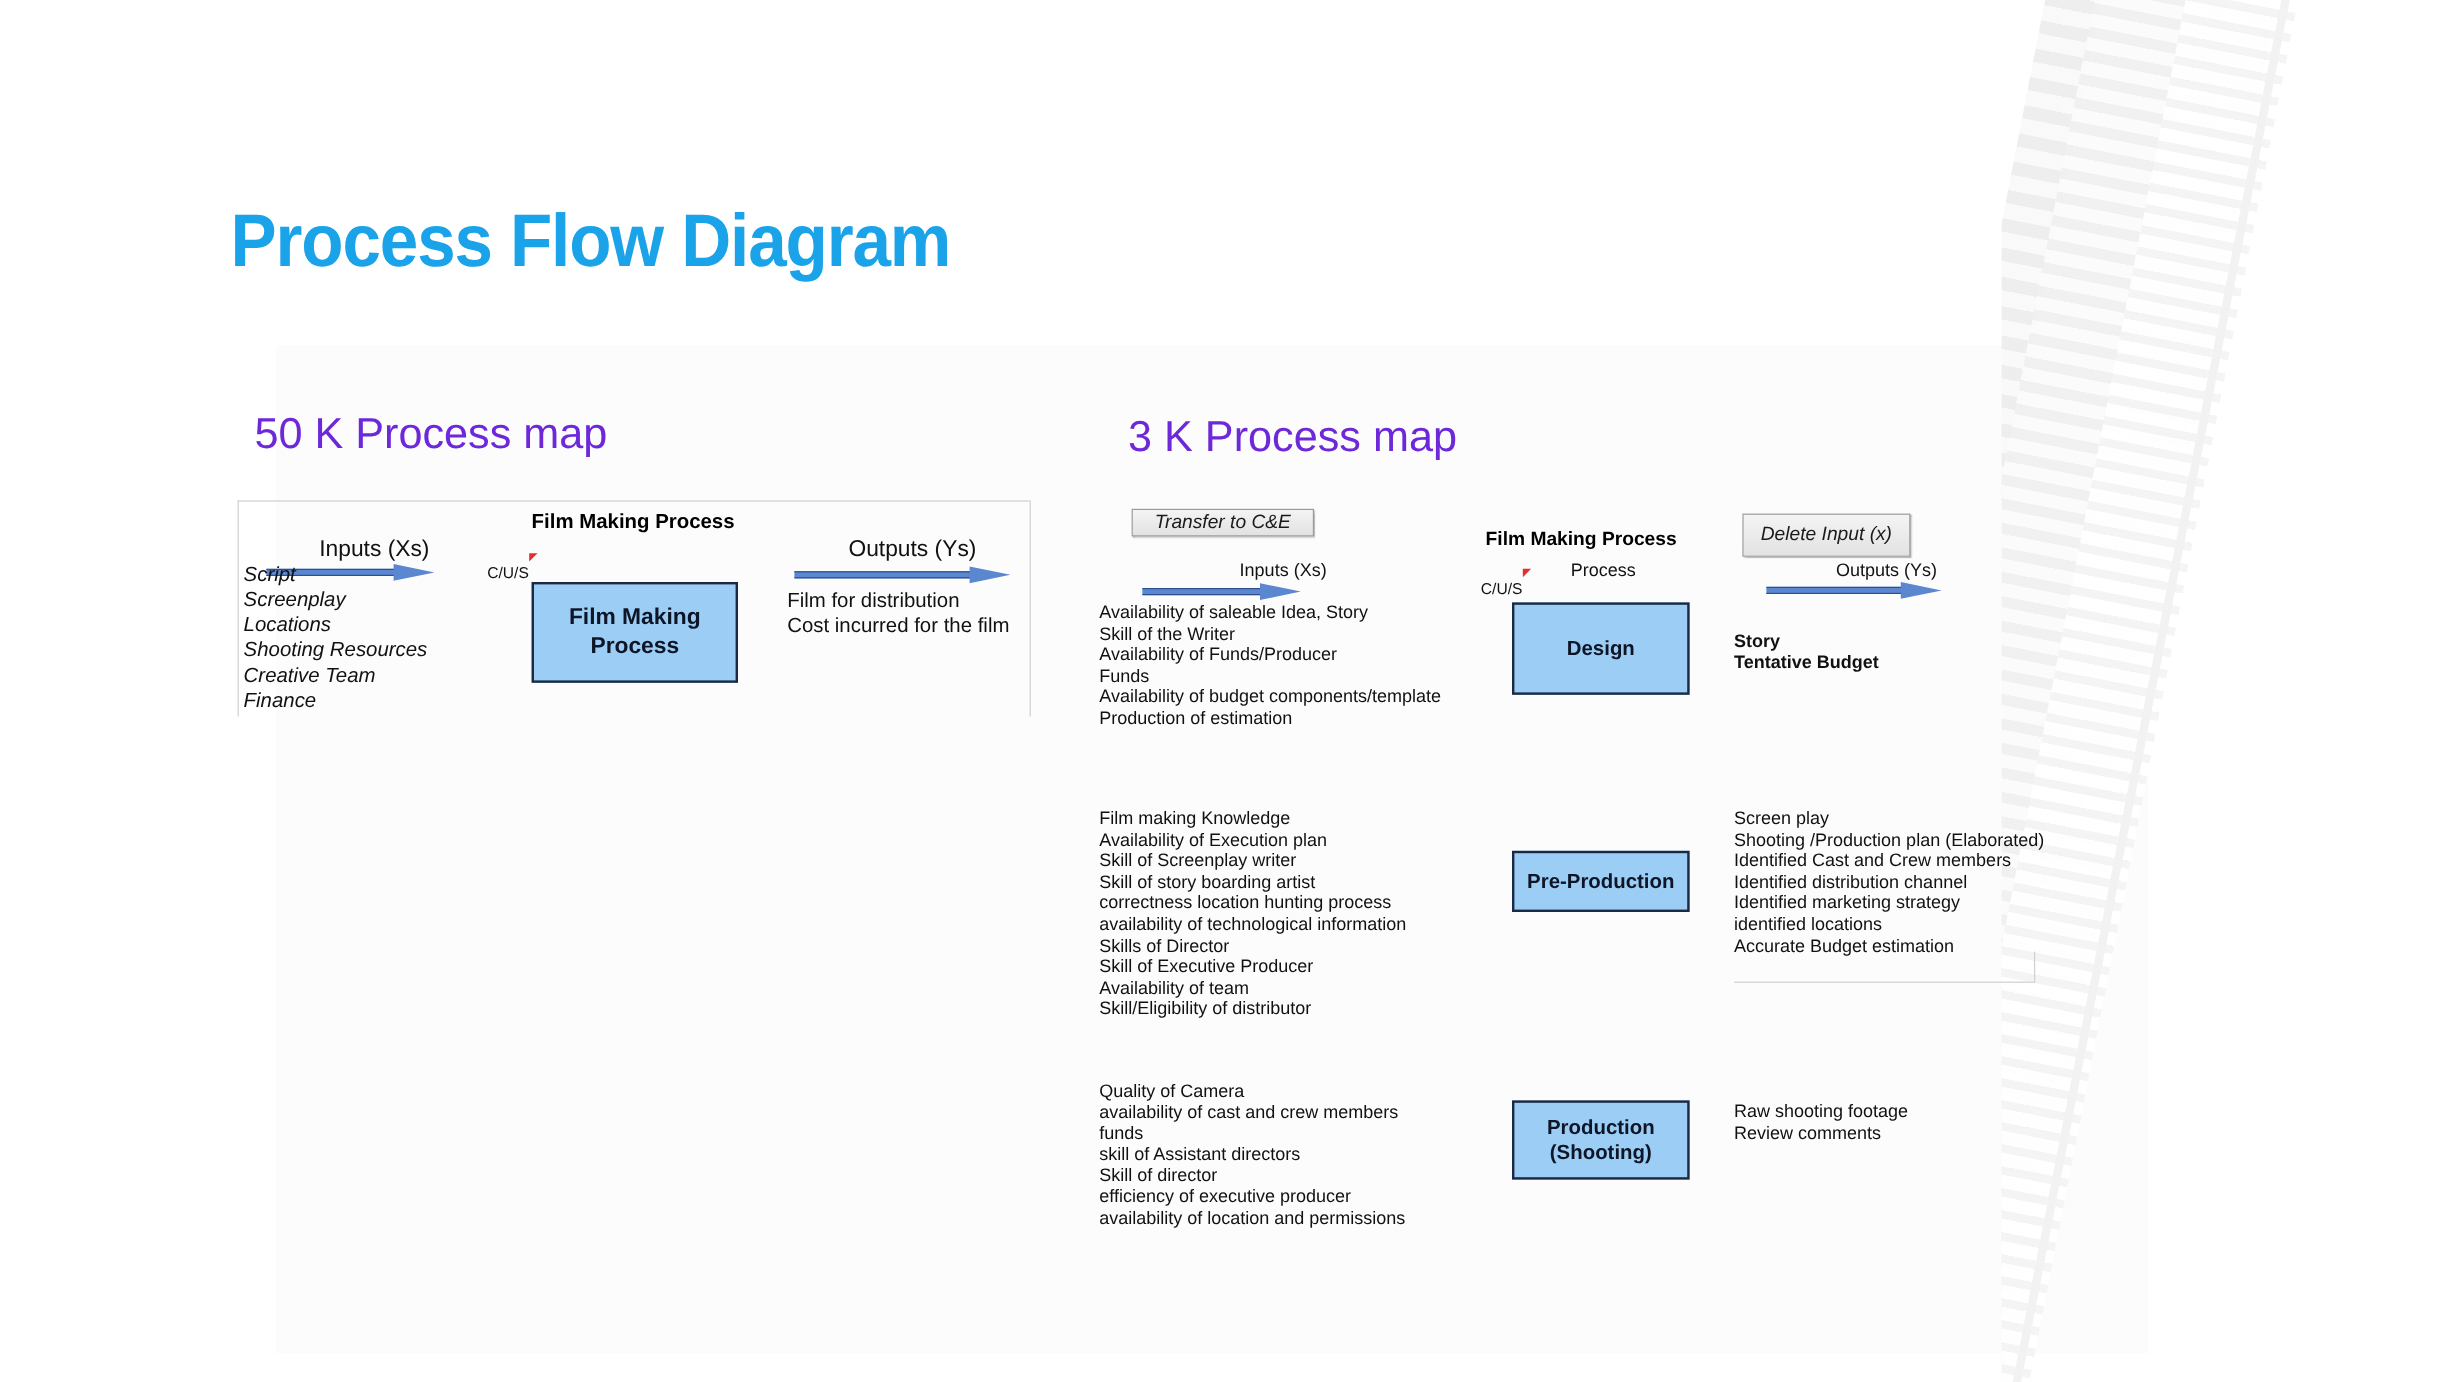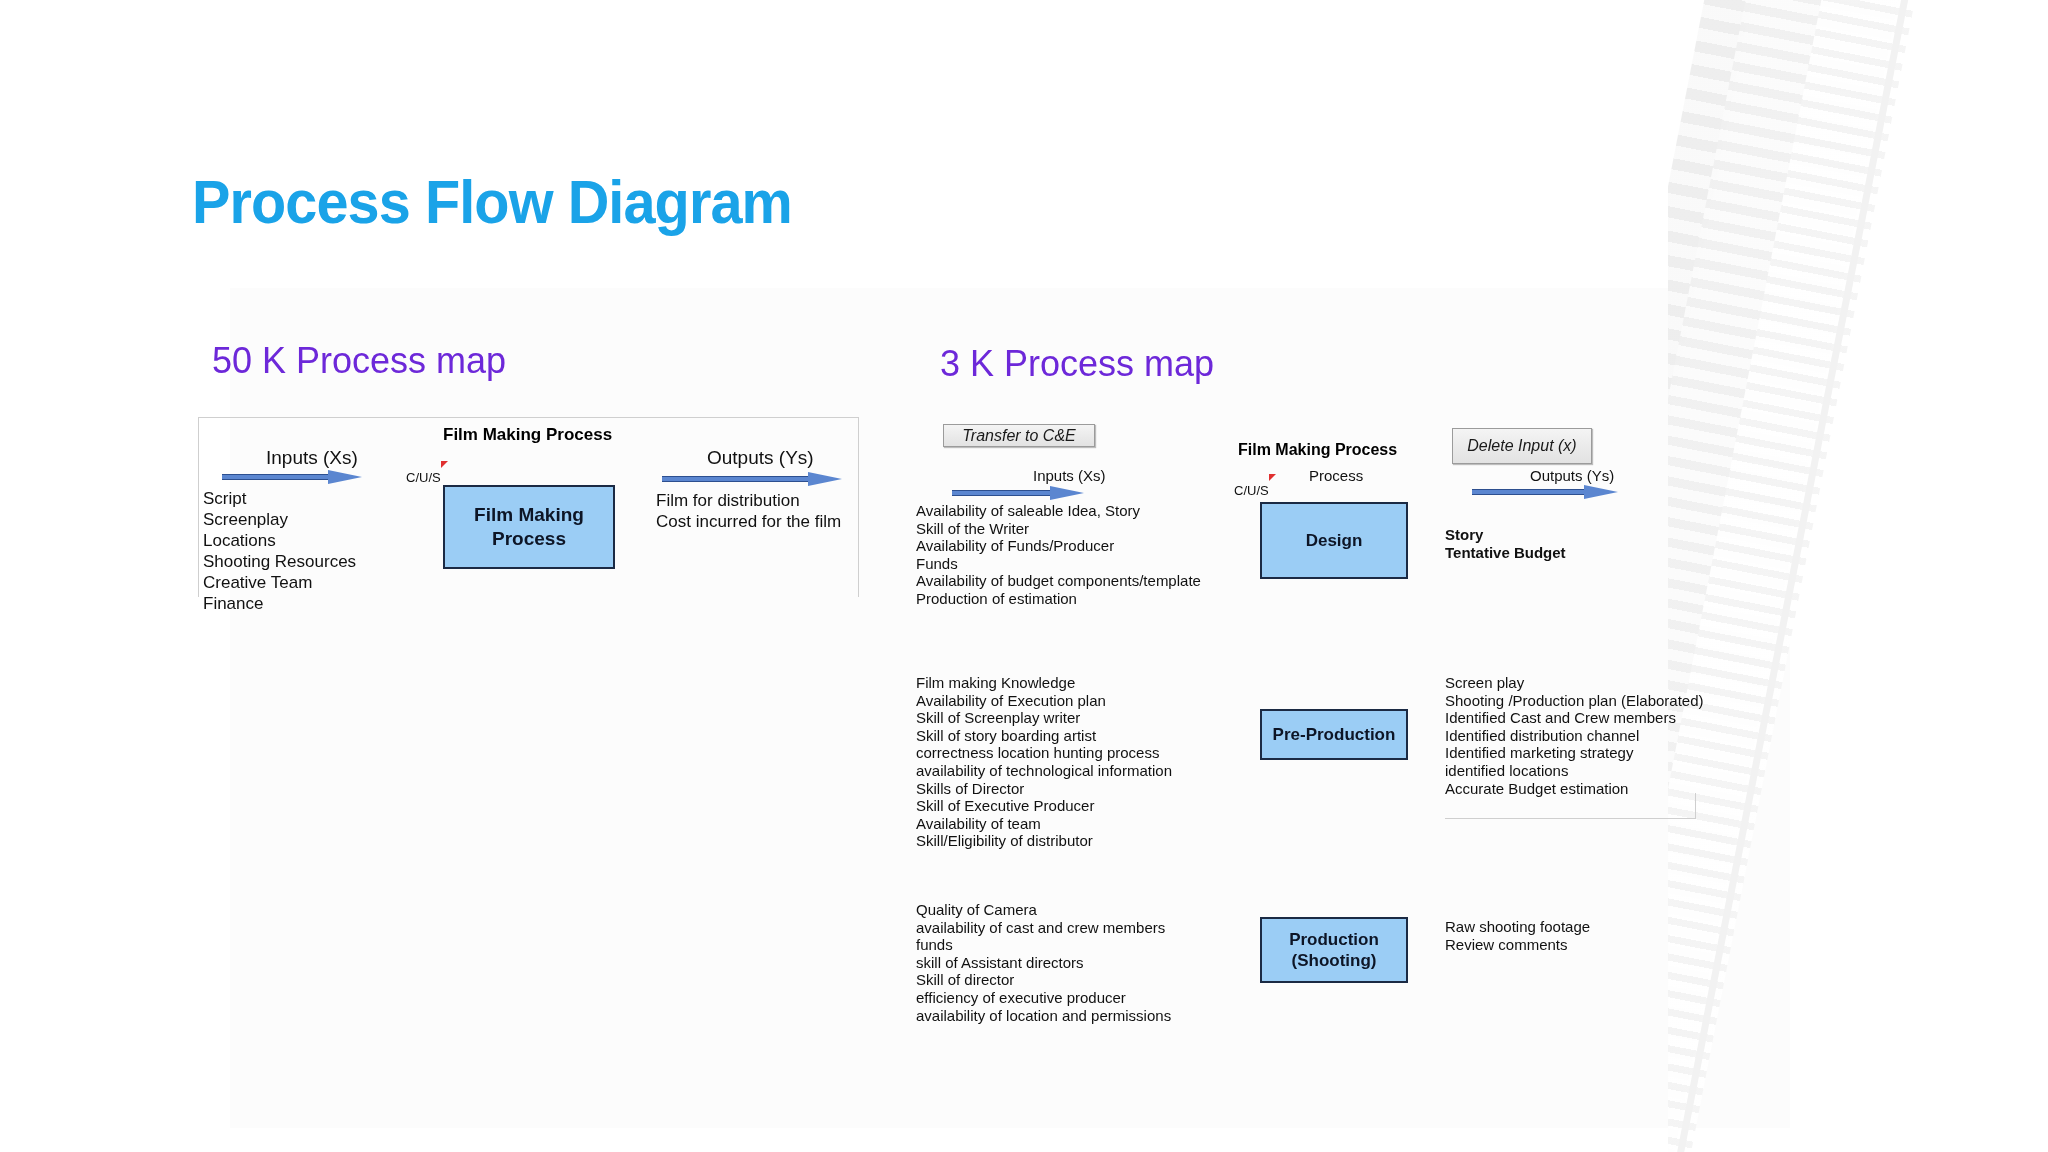--- a/index.html
+++ b/index.html
@@ -240,21 +240,21 @@
 <div class="arrow" style="left:222px; top:470px; width:140px;">
   <div class="shaft" style="width:108px;"></div>
   <div class="head" style="left:106px;"></div>
 </div>
 
 <div class="cus" style="left:406px; top:470px;">
   <span>C/U/S</span>
   <span class="flag"></span>
 </div>
 
-<div class="list lg" id="left-inputs-list" style="left:203px; top:488px;">
+<div class="list lg" id="left-inputs-list" style="left:203px; top:468px;font-style:italic;">
     <div>Script</div>
     <div>Screenplay</div>
     <div>Locations</div>
     <div>Shooting Resources</div>
     <div>Creative Team</div>
     <div>Finance</div>
   </div>
 
 <div class="proc-box" style="left:443px; top:485px; width:172px; height:84px; font-size:19px;">
   <span>

